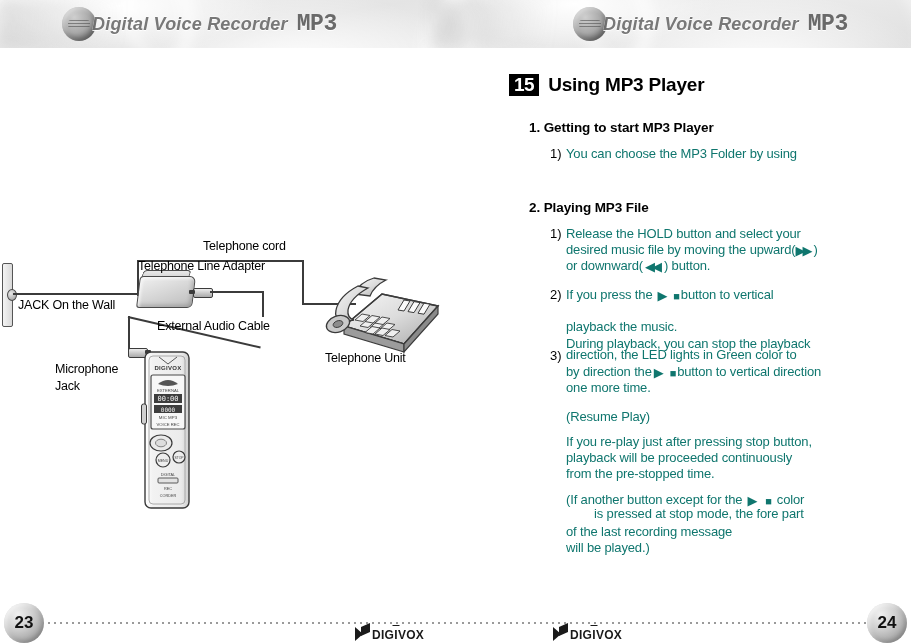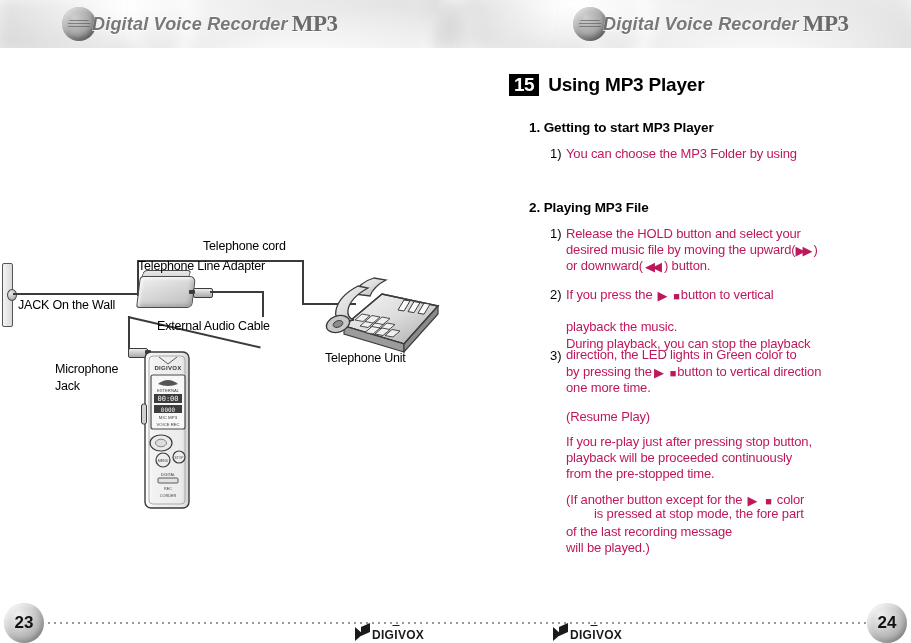--- a/index.html
+++ b/index.html
@@ -59,40 +59,40 @@
     font-family:"Liberation Sans", sans-serif;
     font-size:18px;font-weight:bold;font-style:italic;
     color:#6e6e6e;
     letter-spacing:0.2px;
     text-shadow:0 1px 0 rgba(255,255,255,0.95), 0 -1px 0 rgba(255,255,255,.6);
     margin-left:-8px;
     white-space:nowrap;
     opacity:.92;
   }
   .brand-mp3{
-    font-family:Liberation Serif, serif;
+    font-family:Liberation Mono, monospace;
     font-size:23px;font-weight:bold;color:#6a6a6a;
     text-shadow:0 1px 0 rgba(255,255,255,0.95);
-    letter-spacing:-.5px;
+    margin-left:5px;letter-spacing:-.5px;
   }
 
   
   .right-page{position:absolute;left:484px;top:48px;width:427px;height:555px;}
   .chapter-row{position:absolute;left:25px;top:26px;display:flex;align-items:center;gap:9px;}
   .chapter-badge{
     background:#000;color:#fff;font-size:19px;font-weight:bold;
     padding:1px 5px 2px 5px;line-height:19px;letter-spacing:-.5px;
   }
   .chapter-title{font-size:19px;font-weight:bold;color:#000;letter-spacing:-.2px;}
 
   .sec-head{position:absolute;font-size:13.5px;font-weight:bold;color:#000;letter-spacing:-.1px;}
   .sec1-head{left:45px;top:72px;}
   .sec2-head{left:45px;top:152px;}
 
-  .para{position:absolute;font-size:13px;line-height:16.4px;color:#be185d;letter-spacing:-.15px;}
+  .para{position:absolute;font-size:13px;line-height:16.4px;color:#0f766e;letter-spacing:-.15px;}
   .p-num{position:absolute;font-size:13px;line-height:16.4px;color:#000;}
 
   .ic{display:inline-block;vertical-align:-1px;}
   .ic-ff{letter-spacing:-3px;font-size:13px;}
   .ic-rew{letter-spacing:-3px;font-size:13px;}
   .ic-play{font-size:13px;}
   .ic-stop{font-size:11px;}
 
   
   .left-page{position:absolute;left:0;top:48px;width:484px;height:555px;}
@@ -338,21 +338,21 @@
     <div class="p-num" style="left:66px;top:239px;">2)</div>
     <div class="para" style="left:82px;top:239px;white-space:nowrap;">
       <span>If you press the</span><span class="ic ic-play" style="margin:0 6px 0 5px;">▶</span><span class="ic ic-stop" style="margin-right:1px;">■</span><span>button to vertical</span>
     </div>
     <div class="para" style="left:82px;top:255px;margin-top:44px;">direction, the LED lights in Green color to</div>
     <div class="para" style="left:82px;top:271px;">playback the music.</div>
 
     <div class="p-num" style="left:66px;top:300px;">3)</div>
     <div class="para" style="left:82px;top:288px;">During playback, you can stop the playback</div>
     <div class="para" style="left:82px;top:316px;white-space:nowrap;">
-      <span>by pressing the</span><span class="ic ic-play" style="margin:0 6px 0 2px;">▶</span><span class="ic ic-stop" style="margin-right:1px;">■</span><span>button to vertical direction</span>
+      <span>by direction the</span><span class="ic ic-play" style="margin:0 6px 0 2px;">▶</span><span class="ic ic-stop" style="margin-right:1px;">■</span><span>button to vertical direction</span>
     </div>
     <div class="para" style="left:82px;top:332px;">one more time.</div>
 
     <div class="para" style="left:82px;top:361px;">(Resume Play)</div>
 
     <div class="para" style="left:82px;top:386px;">If you re-play just after pressing stop button,</div>
     <div class="para" style="left:82px;top:402px;">playback will be proceeded continuously</div>
     <div class="para" style="left:82px;top:418px;">from the pre-stopped time.</div>
 
     <div class="para" style="left:82px;top:444px;white-space:nowrap;">

